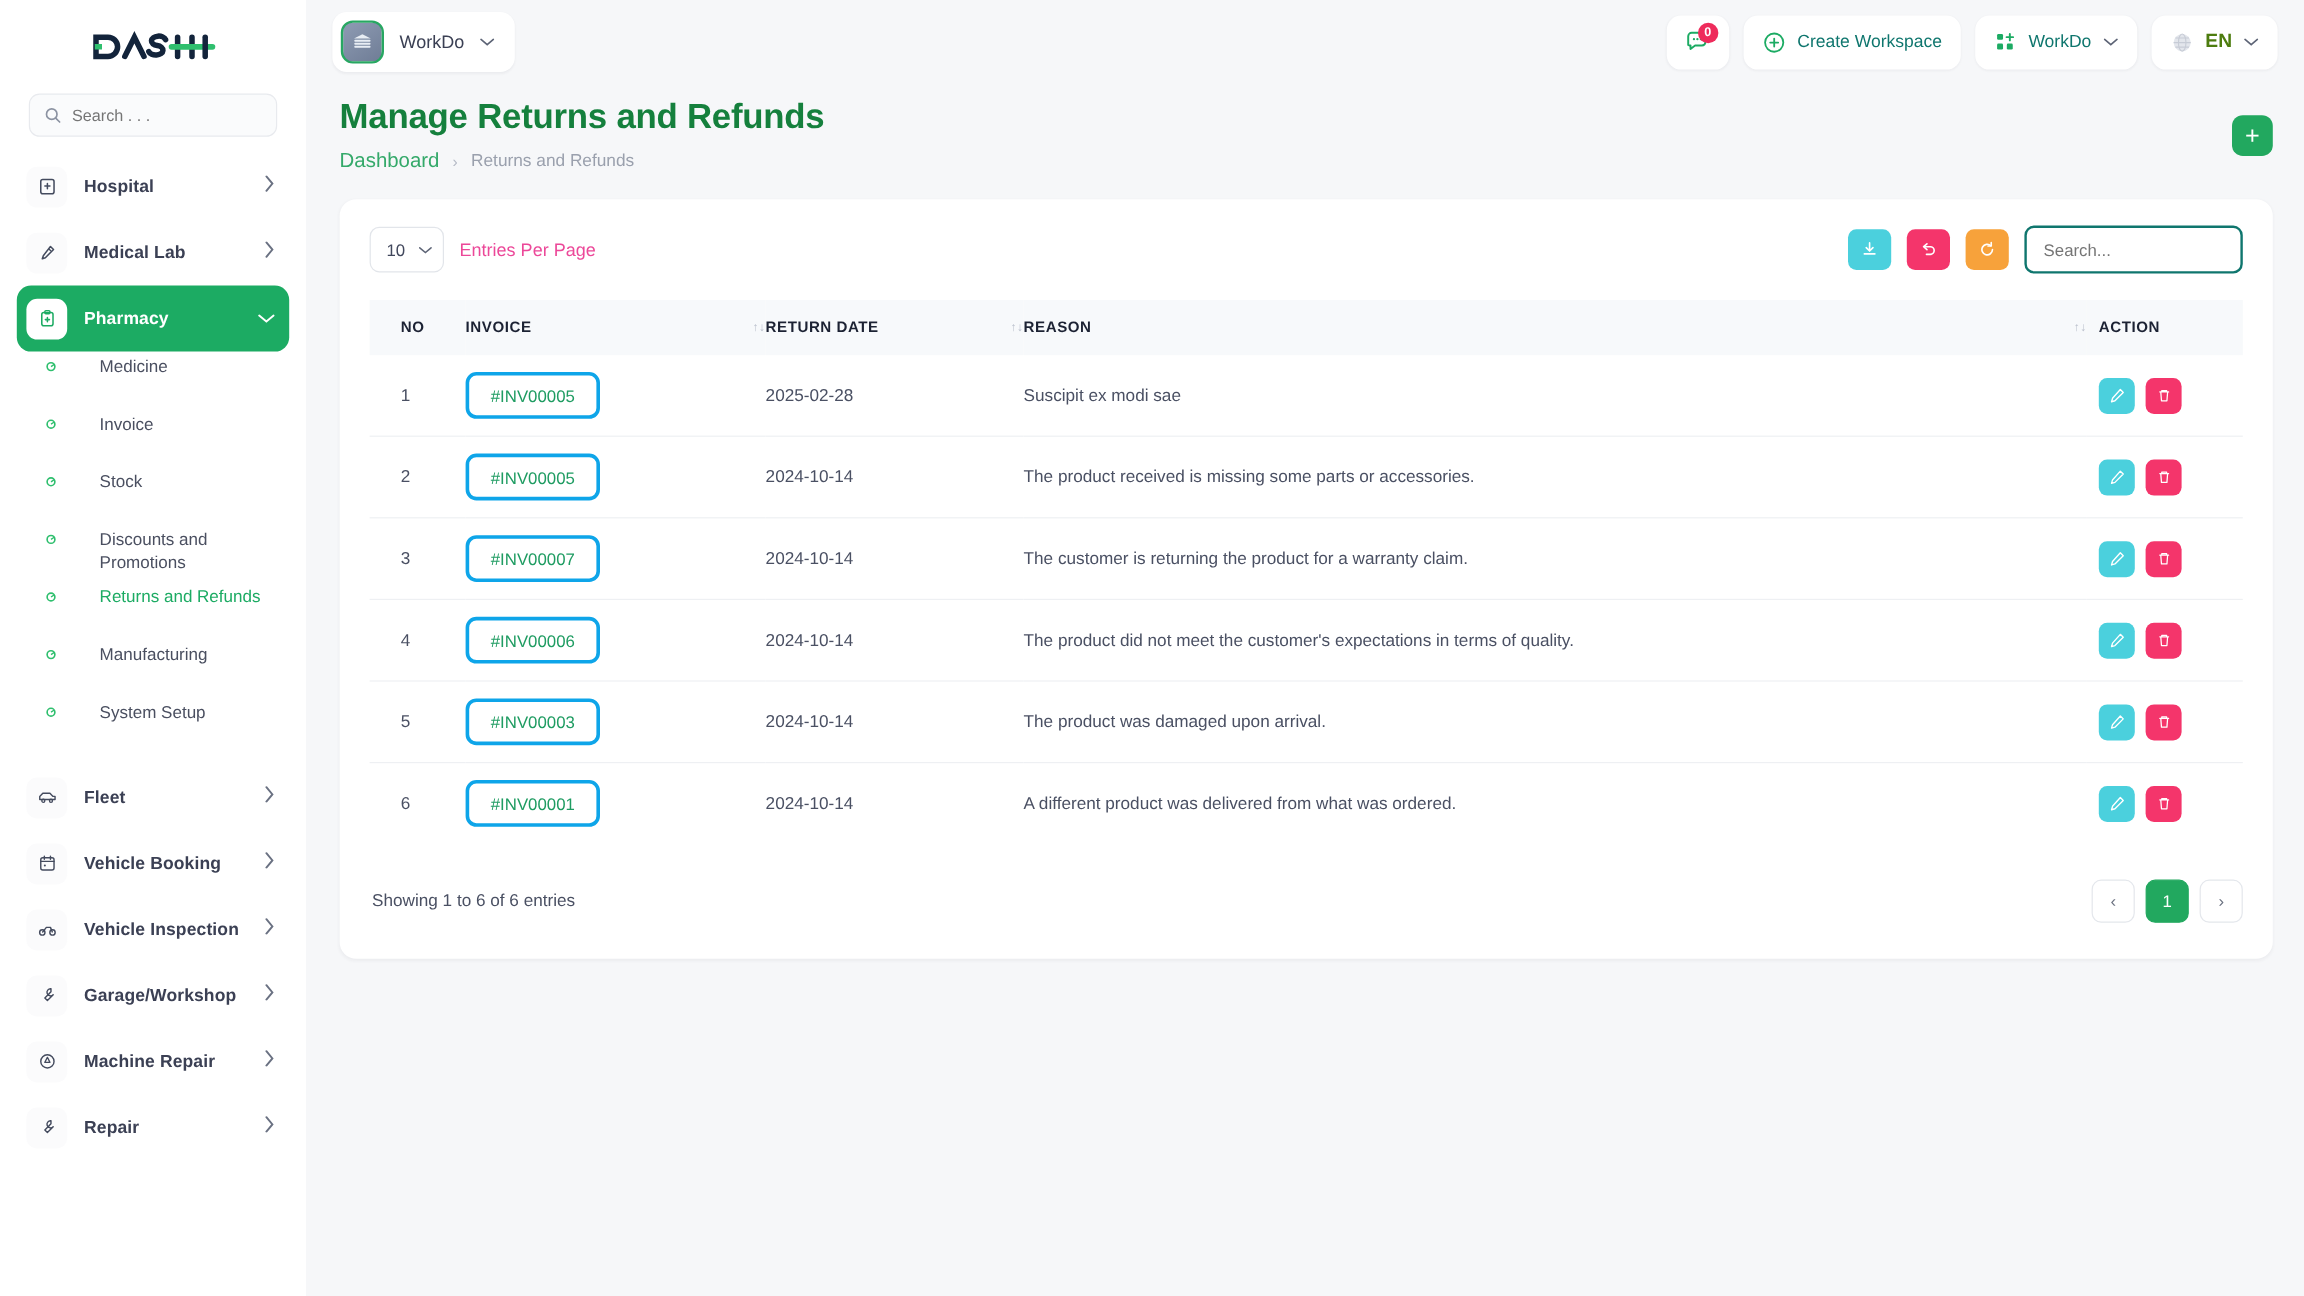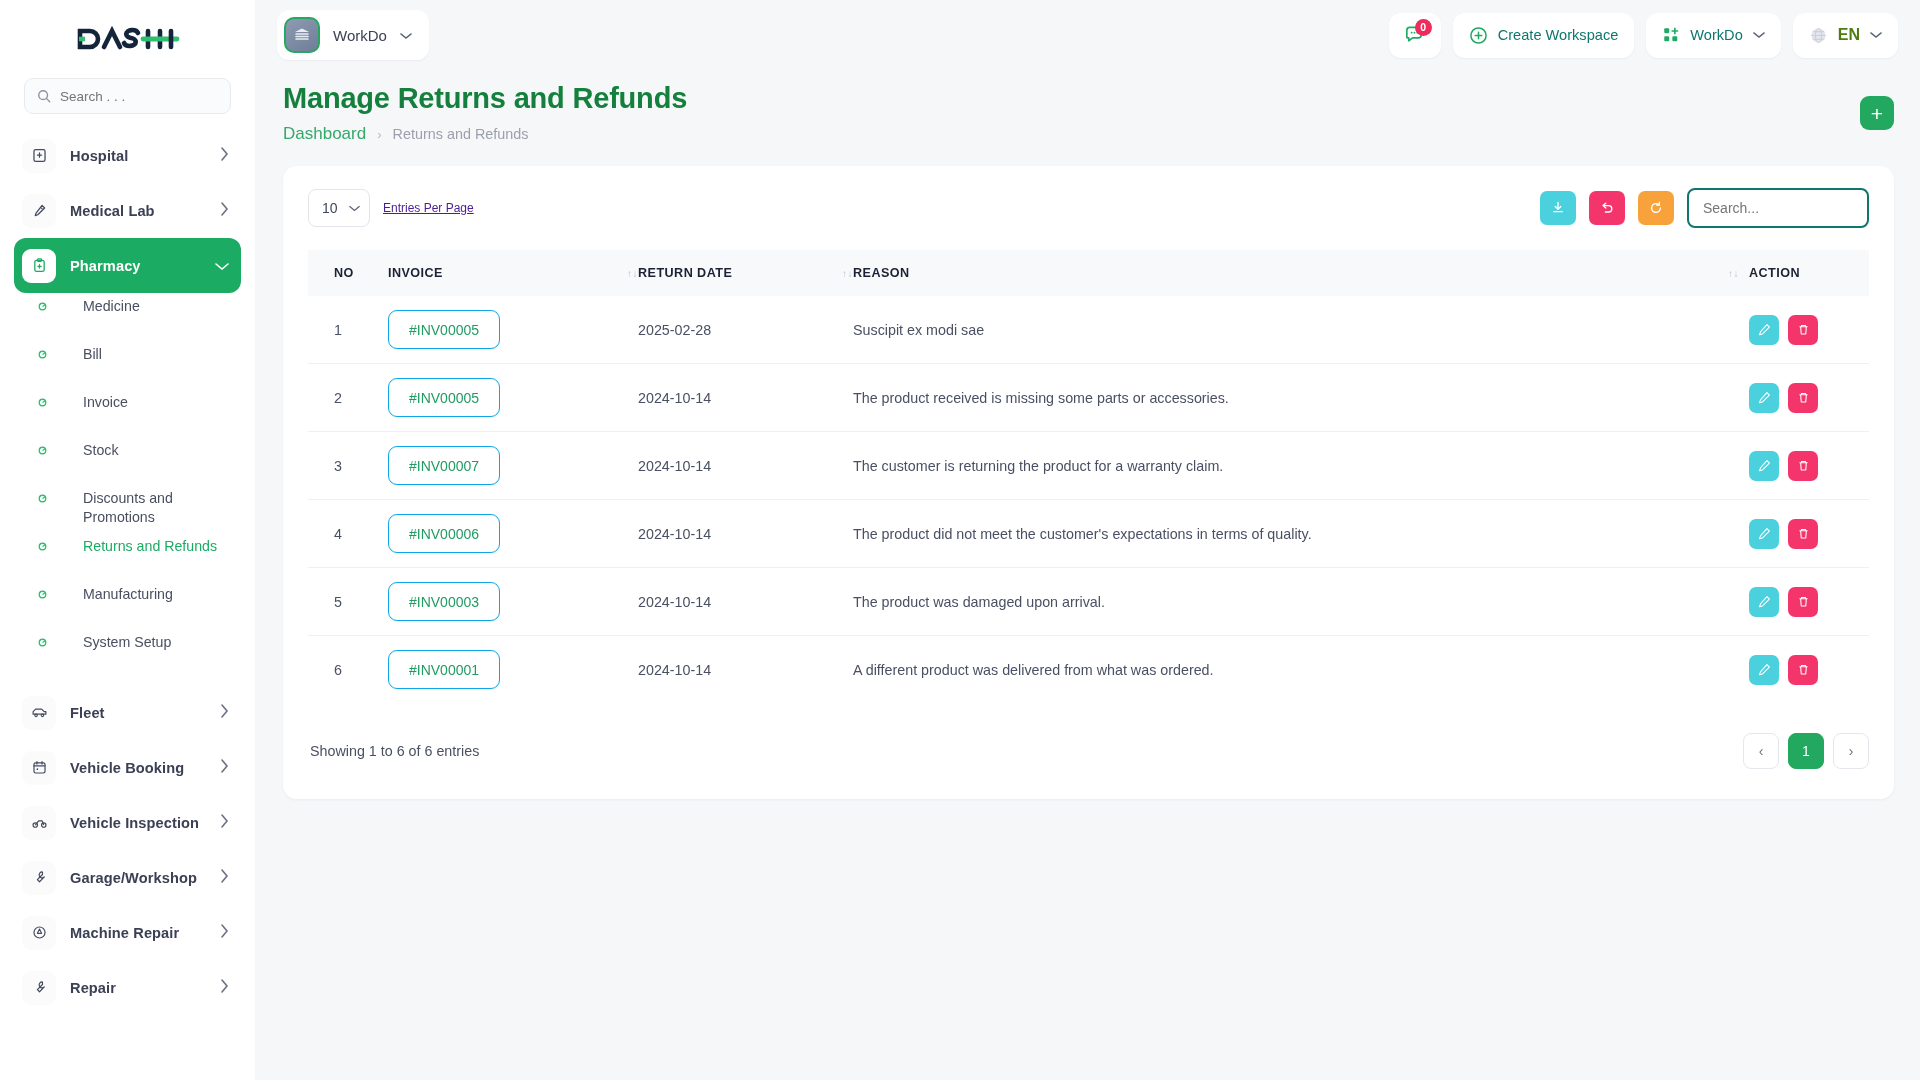--- a/index.html
+++ b/index.html
@@ -157,21 +157,21 @@
     margin-bottom: 22px;
   }
   .entries-select {
     width: 62px; height: 38px;
     border: 1px solid #e2e5ea; border-radius: 8px;
     display: flex; align-items: center; justify-content: space-between;
     padding: 0 9px 0 13px;
     font-size: 14px; color: #41475c;
     background: #fff; cursor: pointer;
   }
-  .entries-label { font-size: 12px; color: #4c1d95; text-decoration: underline; }
+  .entries-label { font-size: 15px; color: #ec4899; }
   .tb-btn {
     width: 36px; height: 34px; border-radius: 7px;
     display: flex; align-items: center; justify-content: center;
     cursor: pointer;
   }
   .tb-search {
     width: 182px; height: 40px;
     border: 2px solid #0f766e; border-radius: 8px;
     padding: 0 14px;
     display: flex; align-items: center;
@@ -204,21 +204,21 @@
     border-bottom: 1px solid #eef0f3;
     font-size: 14.3px; color: #4a5063;
     padding: 14px 0;
     vertical-align: middle;
   }
   tbody tr:last-child td { border-bottom: none; }
   td.c-no { padding-left: 26px; color: #4a5063; }
   .inv-badge {
     display: inline-flex; align-items: center; justify-content: center;
     min-width: 112px; height: 39px;
-    border: 1px solid #0ea5e9; border-radius: 9px;
+    border: 3px solid #0ea5e9; border-radius: 9px;
     color: #1f9c62; font-size: 14px;
     cursor: pointer;
   }
   .act-wrap { display: flex; gap: 9px; padding-left: 10px;}
   .act-btn {
     width: 30px; height: 30px; border-radius: 7px;
     display: flex; align-items: center; justify-content: center;
     cursor: pointer;
   }
   .act-edit { background: #4bd0dd; }
@@ -320,29 +320,20 @@
         </span>
         <span class="sub-label">Medicine</span>
       </div>
       <div class="sub-item">
         <span class="sub-dot">
           <svg width="9" height="9" viewBox="0 0 10 10">
               <circle cx="5" cy="5" r="3.6" fill="none" stroke="#2fbf6e" stroke-width="1.5"></circle>
               <path d="M5 5 L8 3" stroke="#2fbf6e" stroke-width="1.3"></path>
             </svg>
         </span>
-        <span class="sub-label">Bill</span>
-      </div>
-      <div class="sub-item">
-        <span class="sub-dot">
-          <svg width="9" height="9" viewBox="0 0 10 10">
-              <circle cx="5" cy="5" r="3.6" fill="none" stroke="#2fbf6e" stroke-width="1.5"></circle>
-              <path d="M5 5 L8 3" stroke="#2fbf6e" stroke-width="1.3"></path>
-            </svg>
-        </span>
         <span class="sub-label">Invoice</span>
       </div>
       <div class="sub-item">
         <span class="sub-dot">
           <svg width="9" height="9" viewBox="0 0 10 10">
               <circle cx="5" cy="5" r="3.6" fill="none" stroke="#2fbf6e" stroke-width="1.5"></circle>
               <path d="M5 5 L8 3" stroke="#2fbf6e" stroke-width="1.3"></path>
             </svg>
         </span>
         <span class="sub-label">Stock</span>

